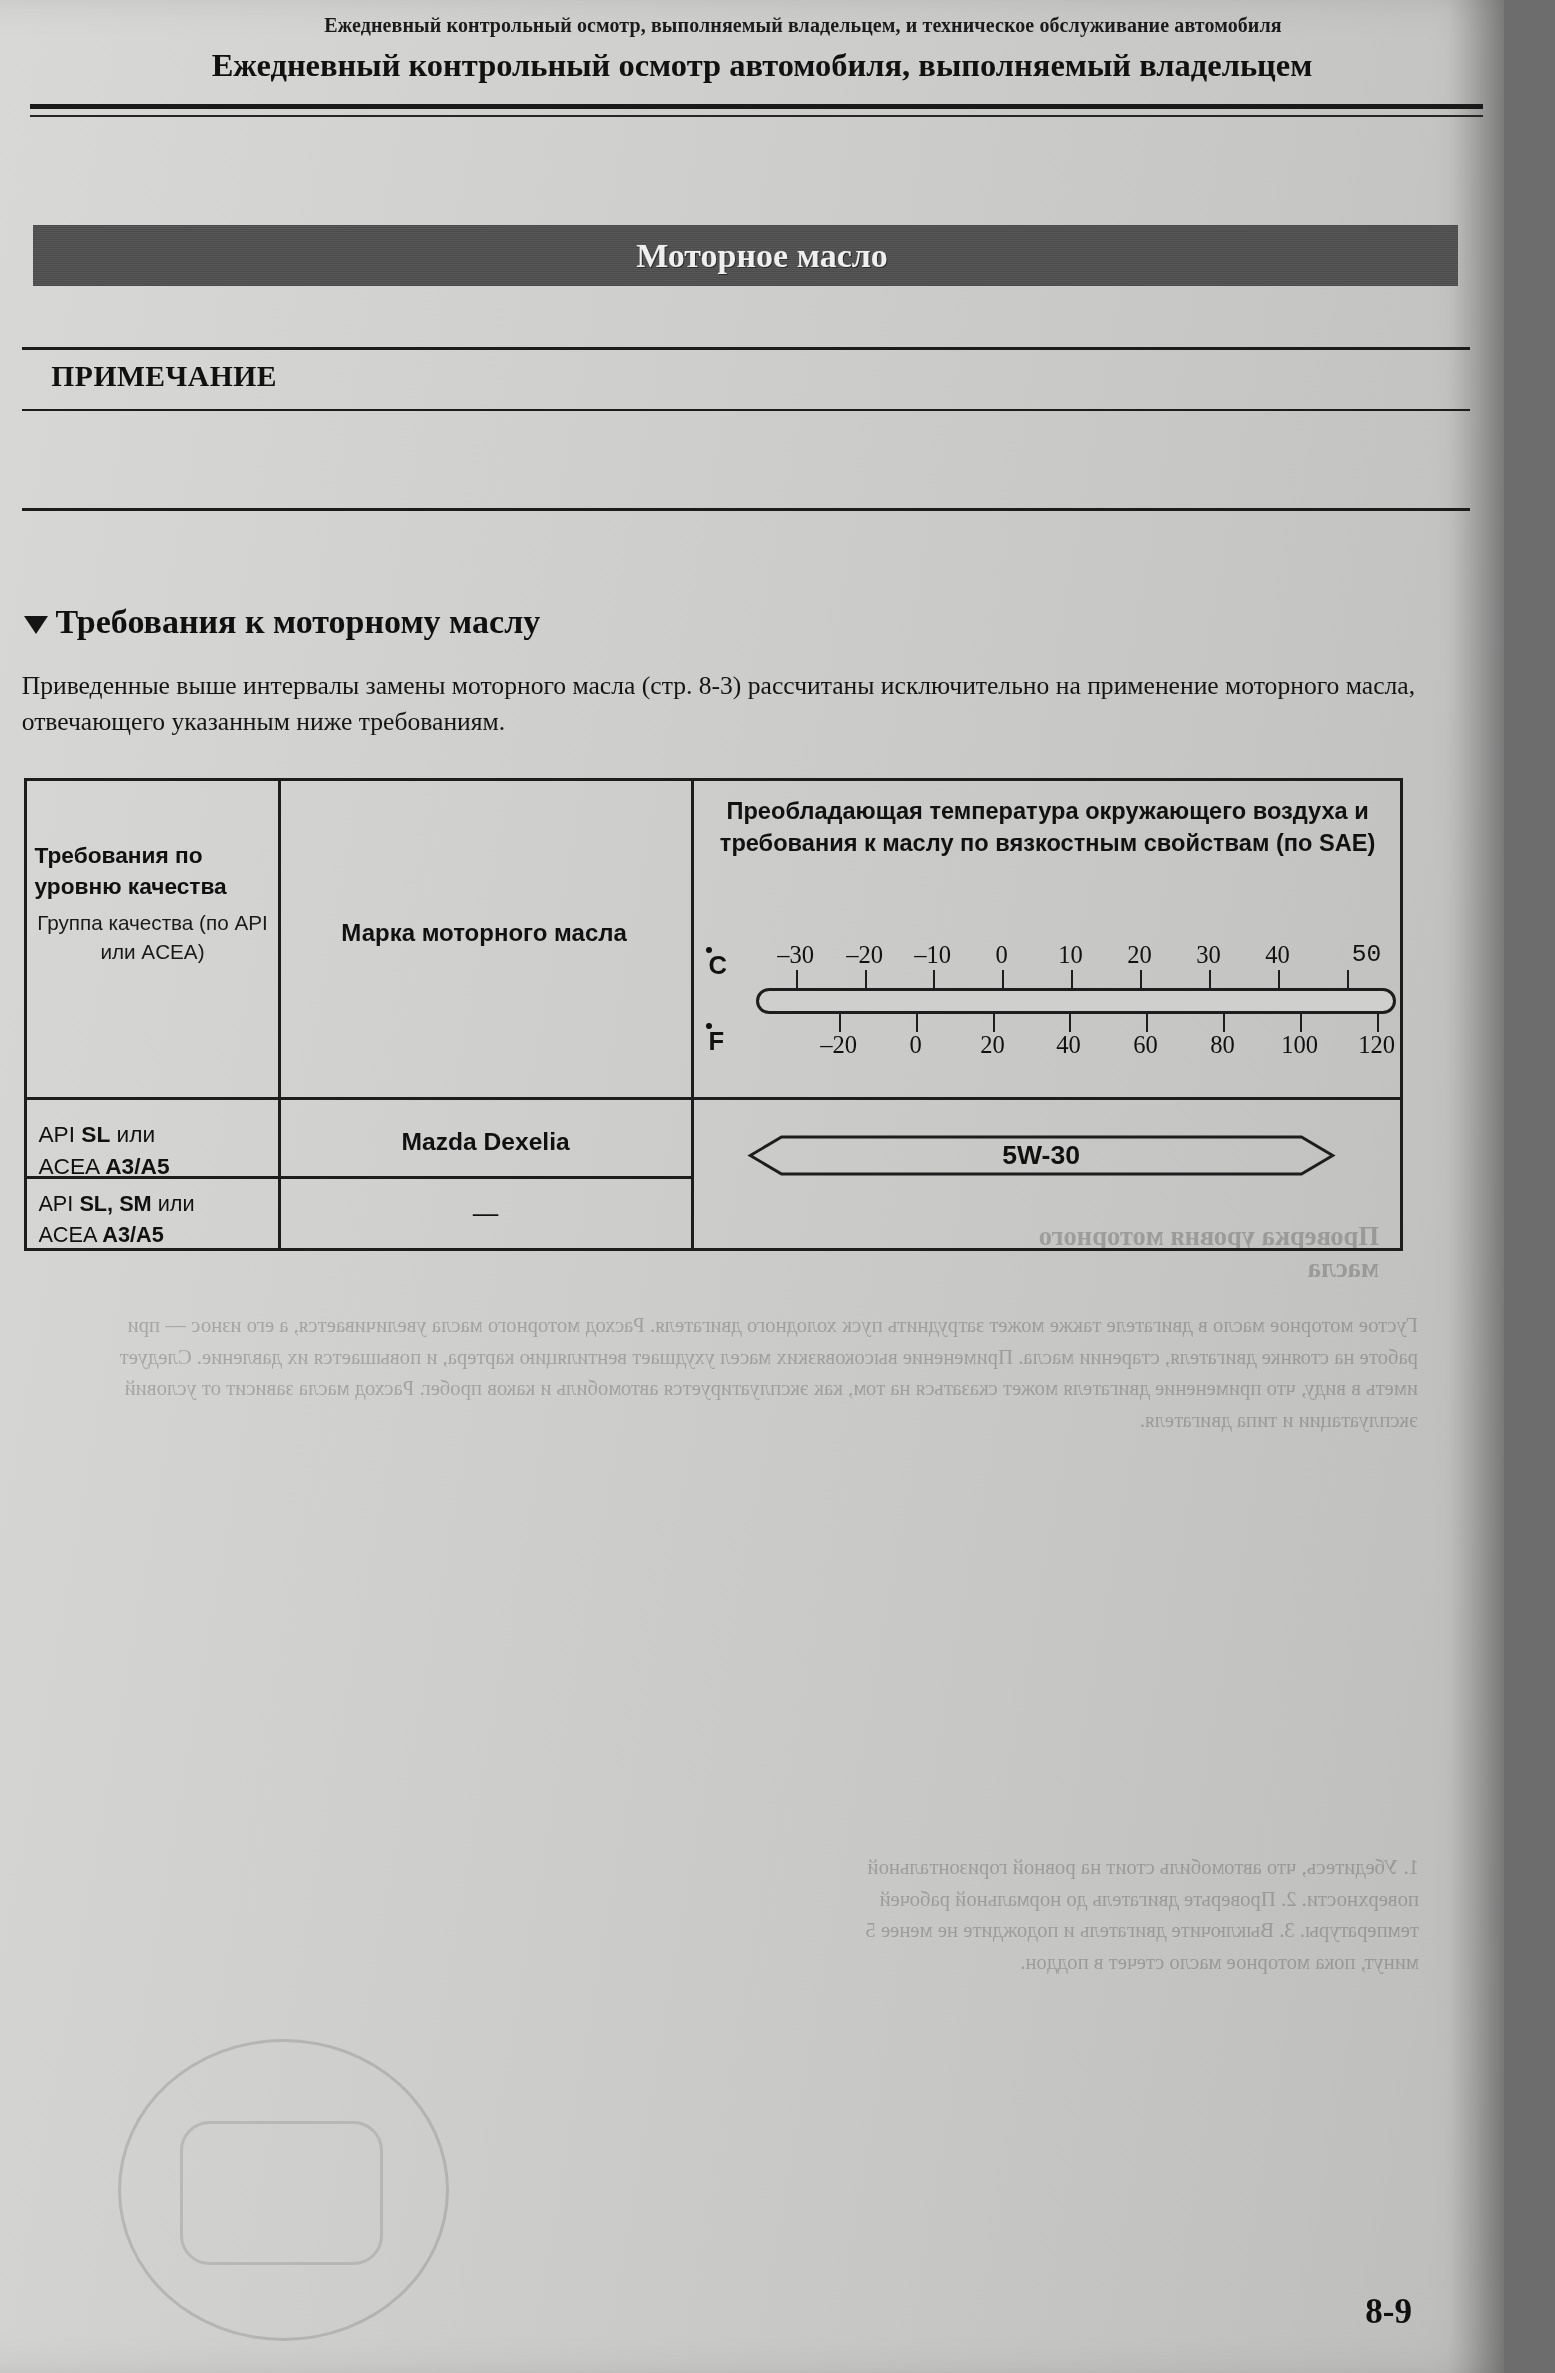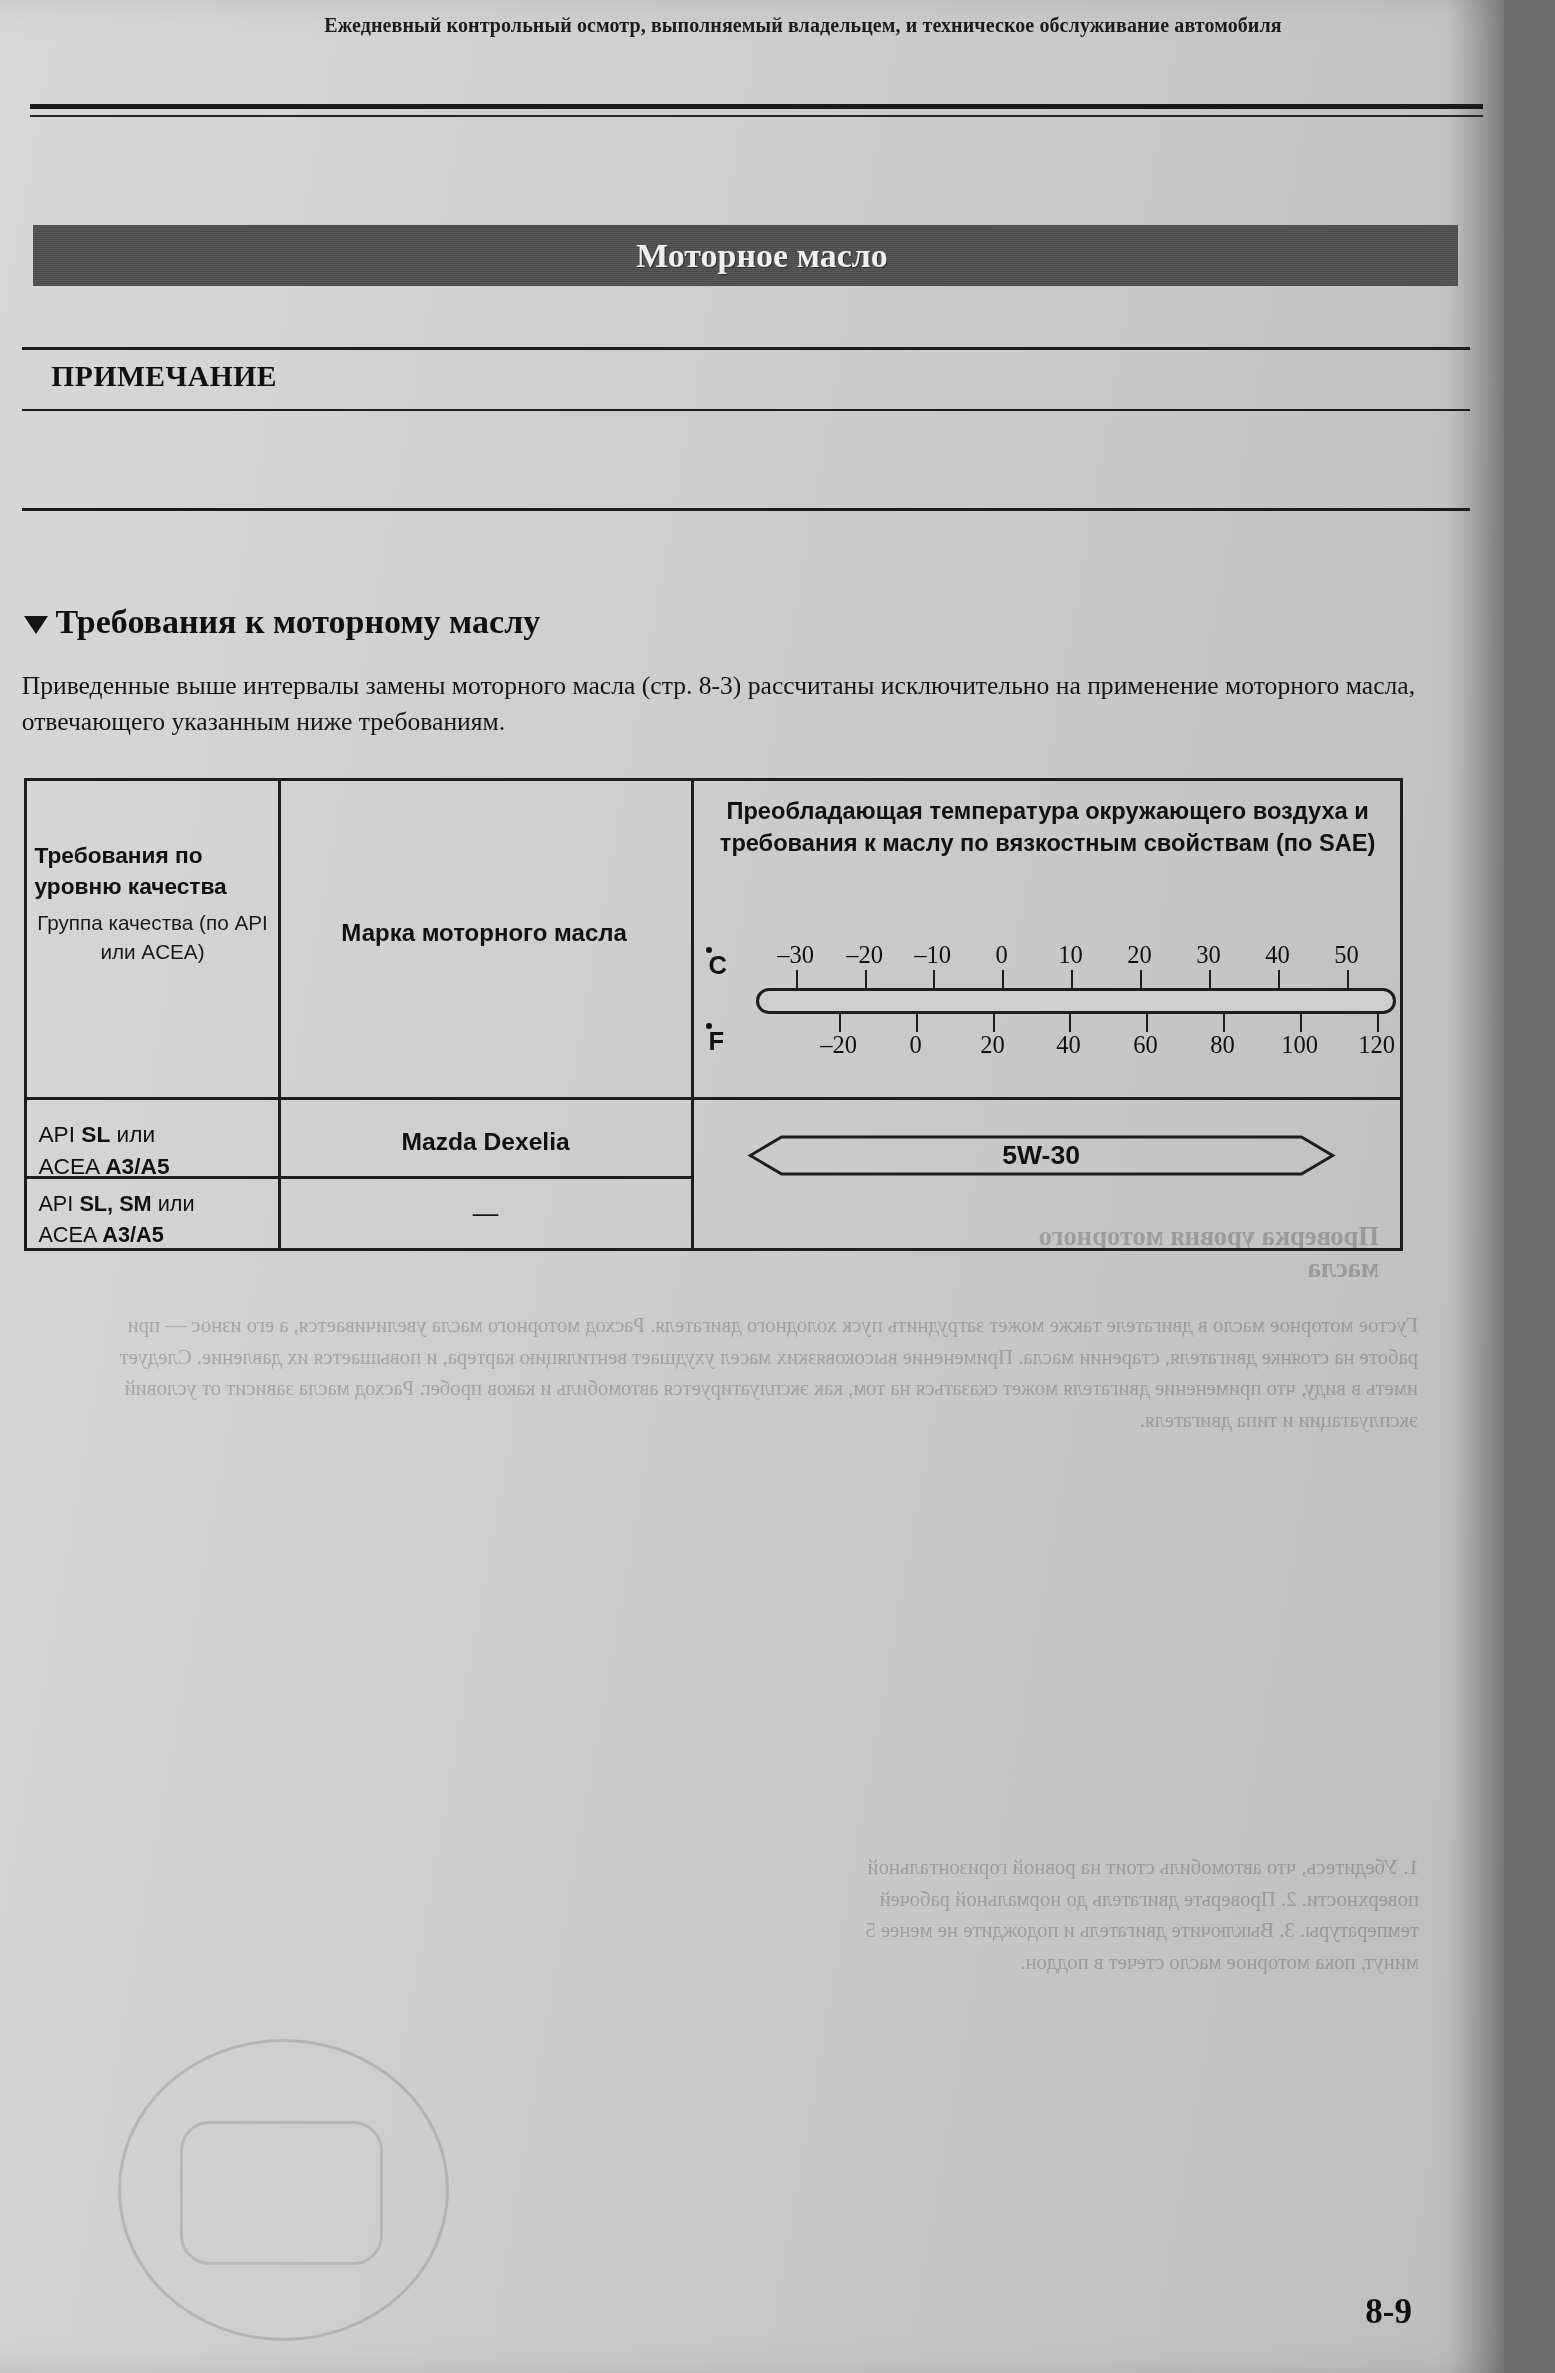--- a/index.html
+++ b/index.html
@@ -408,20 +408,21 @@
   <div class="dark-edge-right"></div>
 
   <div class="content">
 
     <div class="ghost-block" style="left:108px; top:1310px; width:1310px;">Густое моторное масло в двигателе также может затруднить пуск холодного двигателя. Расход моторного масла увеличивается, а его износ — при работе на стоянке двигателя, старении масла. Применение высоковязких масел ухудшает вентиляцию картера, и повышается их давление. Следует иметь в виду, что применение двигателя может сказаться на том, как эксплуатируется автомобиль и каков пробег. Расход масла зависит от условий эксплуатации и типа двигателя.</div>
     <div class="ghost-block ghost-title" style="left:965px; top:1221px; width:414px;">Проверка уровня моторного масла</div>
     <div class="ghost-block" style="left:808px; top:1852px; width:611px;">1. Убедитесь, что автомобиль стоит на ровной горизонтальной поверхности. 2. Проверьте двигатель до нормальной рабочей температуры. 3. Выключите двигатель и подождите не менее 5 минут, пока моторное масло стечет в поддон.</div>
     <div class="ghost-logo"></div>
 
     <div class="running-head">Ежедневный контрольный осмотр, выполняемый владельцем, и техническое обслуживание автомобиля</div>
+    <div class="chapter-title">Ежедневный контрольный осмотр автомобиля, выполняемый владельцем</div>
     <div class="rule-thick"></div>
     <div class="rule-thin"></div>
 
     <div class="banner">
       <span>Моторное масло</span>
     </div>
 
     <div class="note-box">
       <div class="note-title">ПРИМЕЧАНИЕ</div>
       <div class="note-sep"></div>
@@ -463,21 +464,21 @@
         <div class="tick tick-up" style="left:646px;"></div>
 
         <div class="lbl-c" style="left:95px;">–30</div>
         <div class="lbl-c" style="left:164px;">–20</div>
         <div class="lbl-c" style="left:232px;">–10</div>
         <div class="lbl-c" style="left:301px;">0</div>
         <div class="lbl-c" style="left:370px;">10</div>
         <div class="lbl-c" style="left:439px;">20</div>
         <div class="lbl-c" style="left:508px;">30</div>
         <div class="lbl-c" style="left:577px;">40</div>
-        <div class="lbl-c" style="left:646px;">50</div>
+        <div class="lbl-c" style="left:666px;font-family:Liberation Mono, monospace;">50</div>
 
         <div class="tick tick-dn" style="left:138px;"></div>
         <div class="tick tick-dn" style="left:215px;"></div>
         <div class="tick tick-dn" style="left:292px;"></div>
         <div class="tick tick-dn" style="left:368px;"></div>
         <div class="tick tick-dn" style="left:445px;"></div>
         <div class="tick tick-dn" style="left:522px;"></div>
         <div class="tick tick-dn" style="left:599px;"></div>
         <div class="tick tick-dn" style="left:676px;"></div>
 

